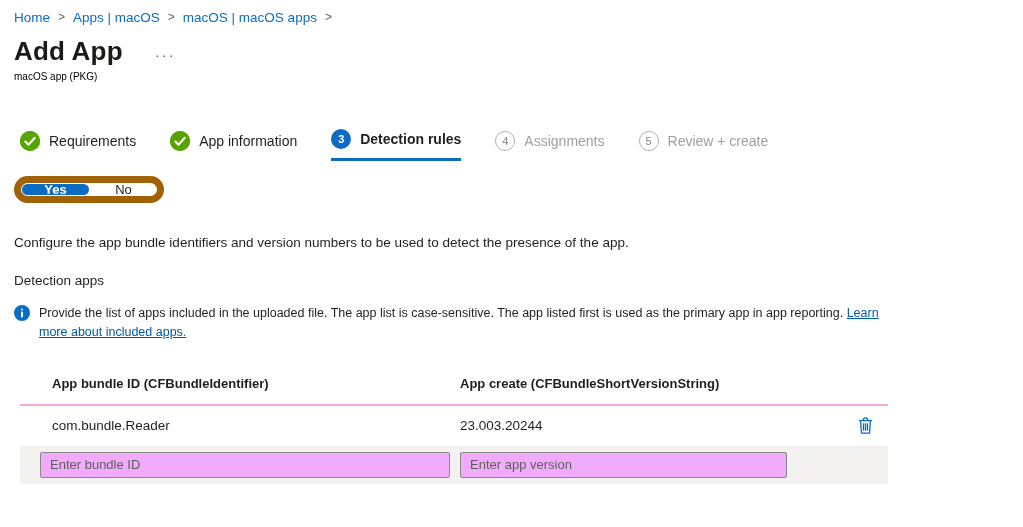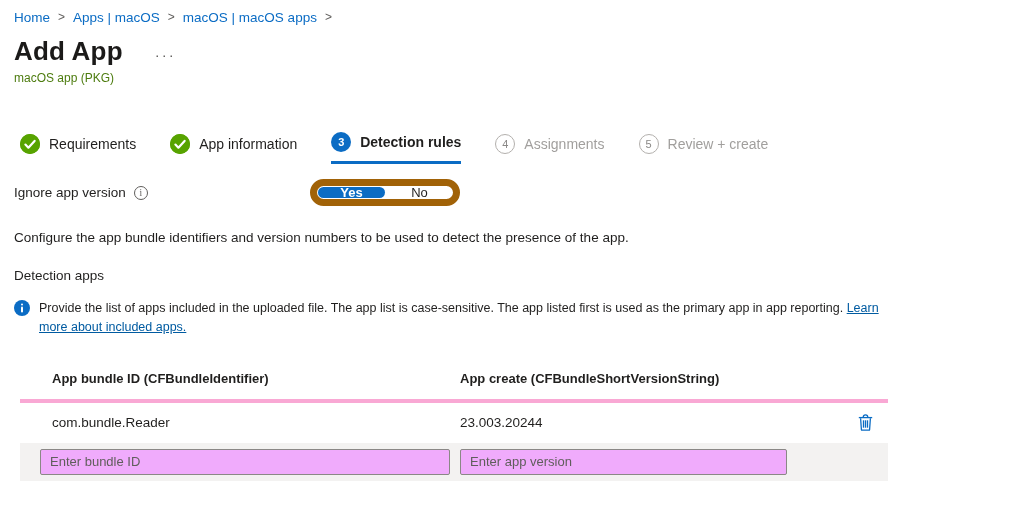--- a/index.html
+++ b/index.html
@@ -13,21 +13,21 @@
 
   
   .breadcrumb { display:flex; align-items:flex-start; gap:8px; font-size:13.5px; }
   .crumb { color:#0b6cc4; cursor:pointer; }
   .crumb-sep { color:#605e5c; font-size:12px; }
 
   
   .title-row { display:flex; align-items:center; gap:32px; margin-top:11px; }
   .page-title { font-size:26px; font-weight:bold; color:#1b1a19; letter-spacing:.2px; }
   .ellipsis-btn { color:#605e5c; font-size:15px; letter-spacing:2px; cursor:pointer; line-height:1; padding-top:6px; }
-  .subtitle { margin-top:4px; font-size:12px; color:#4d7c0f; }
+  .subtitle { margin-top:4px; font-size:10px; color:#000000; }
 
   
   .stepper { display:flex; gap:34px; margin-top:47px; margin-left:6px; }
   .step { display:flex; align-items:center; gap:9px; padding-bottom:9px; cursor:pointer; }
   .step-circle {
     width:20px; height:20px; border-radius:50%; flex:0 0 20px;
     display:flex; align-items:center; justify-content:center;
     font-size:11px; font-weight:bold;
   }
   .step.complete .step-circle { background:#57a300; }
@@ -44,32 +44,32 @@
   .info-icon-outline {
     width:14px; height:14px; border-radius:50%; border:1px solid #605e5c;
     color:#605e5c; font-size:9.5px; display:flex; align-items:center; justify-content:center;
     font-family:"Liberation Serif", serif; cursor:pointer;
   }
   .toggle { width:150px; height:27px; border:7px solid #a16207; border-radius:15px; display:flex; background:#fff; }
   .toggle-opt { flex:1; display:flex; align-items:center; justify-content:center; font-size:13px; cursor:pointer; color:#201f1e; }
   .toggle-opt.selected { background:#0b6cc4; color:#fff; font-weight:bold; border-radius:14px; margin:1px; }
 
   
-  .config-text { margin-top:24px; font-size:13.5px; }
+  .config-text { margin-top:32px; font-size:13.5px; }
   .section-label { margin-top:23px; font-size:13.5px; }
 
   
   .banner { display:flex; gap:9px; margin-top:16px; width:890px; }
   .banner-icon { flex:0 0 16px; padding-top:1px; }
   .banner-text { font-size:12.5px; line-height:1.5; color:#201f1e; }
   .banner-link { color:#005ba1; text-decoration:underline; cursor:pointer; }
 
   
   .apps-table { margin-top:25px; margin-left:6px; width:868px; }
-  .t-header { display:flex; align-items:center; padding:9px 0 13px 0; border-bottom:4px solid #f9a8d4; }
+  .t-header { display:flex; align-items:center; padding:9px 0 13px 0; border-bottom:2px solid #f9a8d4; }
   .t-col1 { width:440px; padding-left:32px; }
   .t-col2 { flex:1; }
   .t-actions { width:46px; display:flex; justify-content:center; }
   .t-header .t-col1, .t-header .t-col2 { font-weight:bold; font-size:13px; }
   .t-row { display:flex; align-items:center; height:40px; font-size:13.5px; }
   .trash-btn { cursor:pointer; display:flex; align-items:center; justify-content:center; width:24px; height:24px; }
 
   .t-new-row { display:flex; align-items:center; background:#f3f2f1; height:38px; padding-left:20px; }
   .t-input {
     height:26px; border:1px solid #8a8886; border-radius:2px; background:#f0abfc;
@@ -125,24 +125,20 @@
     <span class="step-circle">4</span>
     <span class="step-label">Assignments</span>
   </div>
   <div class="step upcoming">
     <span class="step-circle">5</span>
     <span class="step-label">Review + create</span>
   </div>
 </div>
 
 <div class="toggle-row">
-  <div class="toggle-label-wrap">
-    <span>Ignore app version</span>
-    <span class="info-icon-outline">i</span>
-  </div>
   <div class="toggle">
     <span class="toggle-opt selected">Yes</span>
     <span class="toggle-opt">No</span>
   </div>
 </div>
 
 <p class="config-text">Configure the app bundle identifiers and version numbers to be used to detect the presence of the app.</p>
 
 <div class="section-label">Detection apps</div>
 

